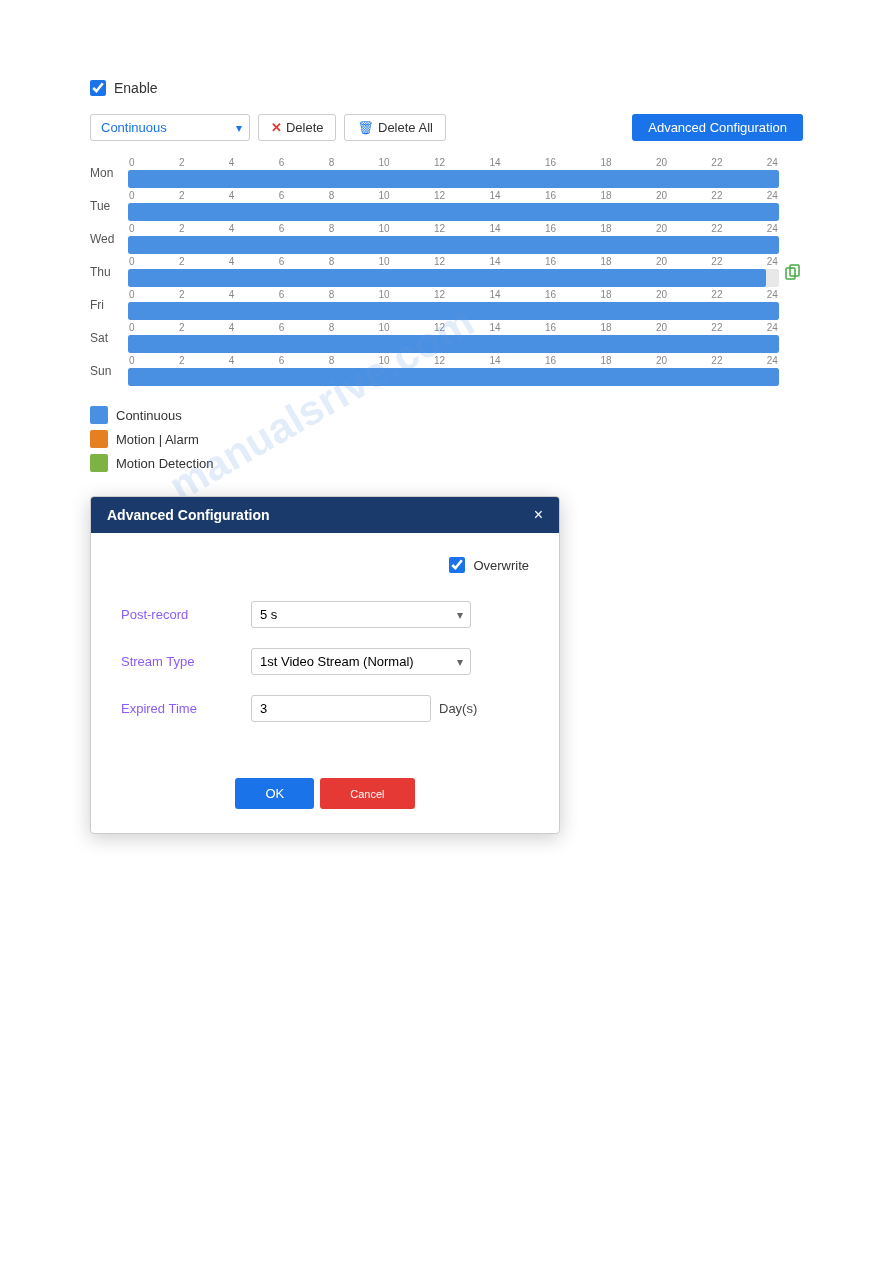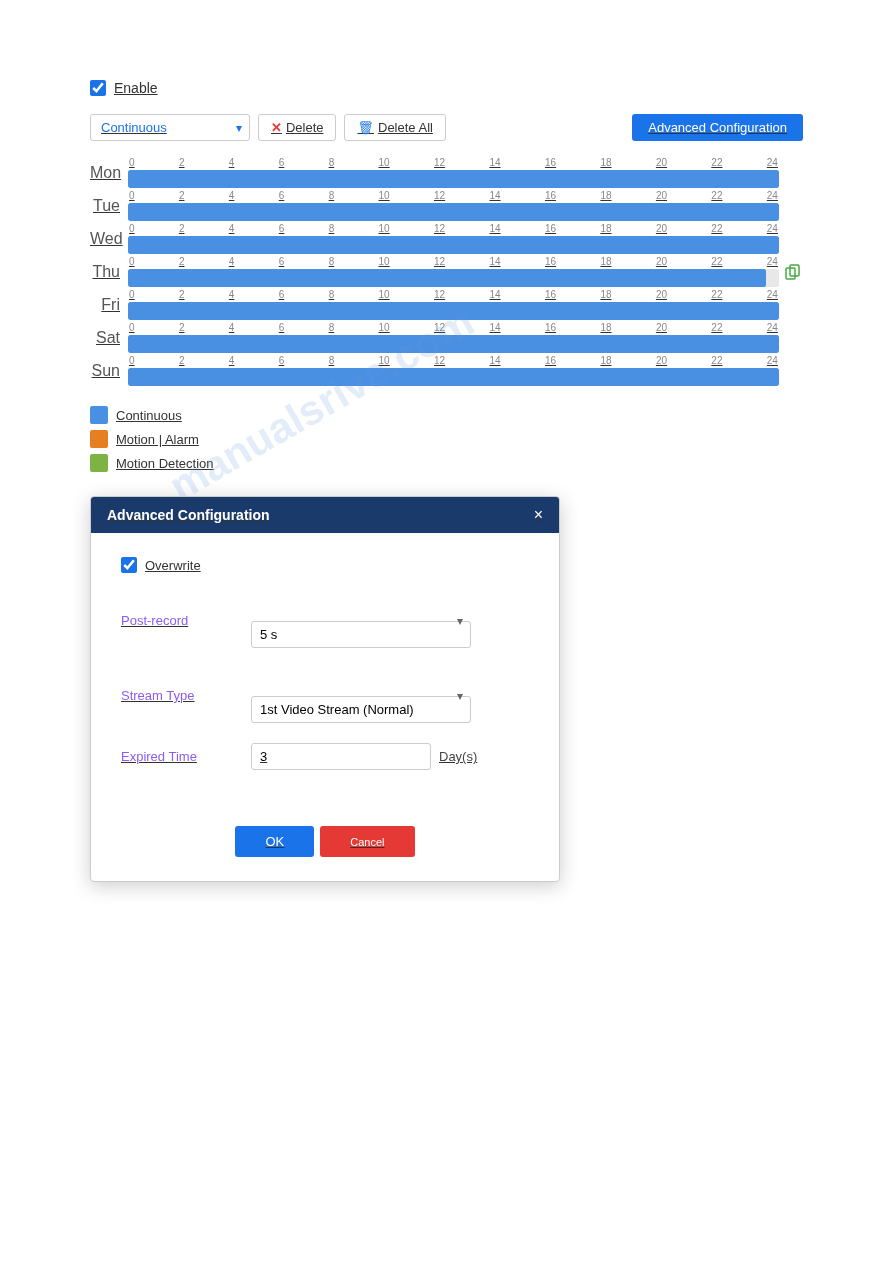--- a/index.html
+++ b/index.html
@@ -6,21 +6,20 @@
     body {
       font-family: Arial, sans-serif;
       font-size: 13px;
       background: #fff;
       color: #333;
       width: 893px;
       min-height: 1263px;
     }
     .main-container {
       padding: 80px 90px 40px 90px;
-      text-decoration: underline;
     }
     
     .enable-row {
       display: flex;
       align-items: center;
       margin-bottom: 18px;
     }
     .enable-checkbox {
       width: 16px;
       height: 16px;
@@ -100,23 +99,23 @@
     .schedule-container {
       margin-bottom: 20px;
     }
     .schedule-row {
       display: flex;
       align-items: center;
       margin-bottom: 2px;
     }
     .day-label {
       width: 38px;
-      font-size: 16px;
+      font-size: 12px;
       color: #555;
-      text-align: right;
+      text-align: left;
       padding-right: 8px;
       flex-shrink: 0;
     }
     .timeline-wrapper {
       flex: 1;
       position: relative;
     }
     .time-ticks {
       display: flex;
       justify-content: space-between;
@@ -232,21 +231,22 @@
       font-size: 13px;
       color: #8b5cf6;
       flex-shrink: 0;
     }
     .modal-row-value {
       flex: 1;
     }
     .modal-checkbox-row {
       display: flex;
       align-items: center;
-      margin-bottom: 20px;
+      margin-bottom: 28px;
+      justify-content: flex-end;
     }
     .modal-checkbox {
       width: 16px;
       height: 16px;
       margin-right: 8px;
       accent-color: #1a73e8;
     }
     .modal-select {
       width: 220px;
       padding: 5px 8px;
@@ -266,21 +266,20 @@
       position: absolute;
       right: 8px;
       top: 50%;
       transform: translateY(-50%);
       pointer-events: none;
       color: #666;
       font-size: 12px;
     }
     .modal-select-wrapper select {
       padding-right: 32px;
-      margin-top: 28px;
     }
     .modal-input {
       width: 180px;
       padding: 5px 8px;
       border: 1px solid #ccc;
       border-radius: 3px;
       font-size: 13px;
     }
     .modal-input-suffix {
       margin-left: 8px;

